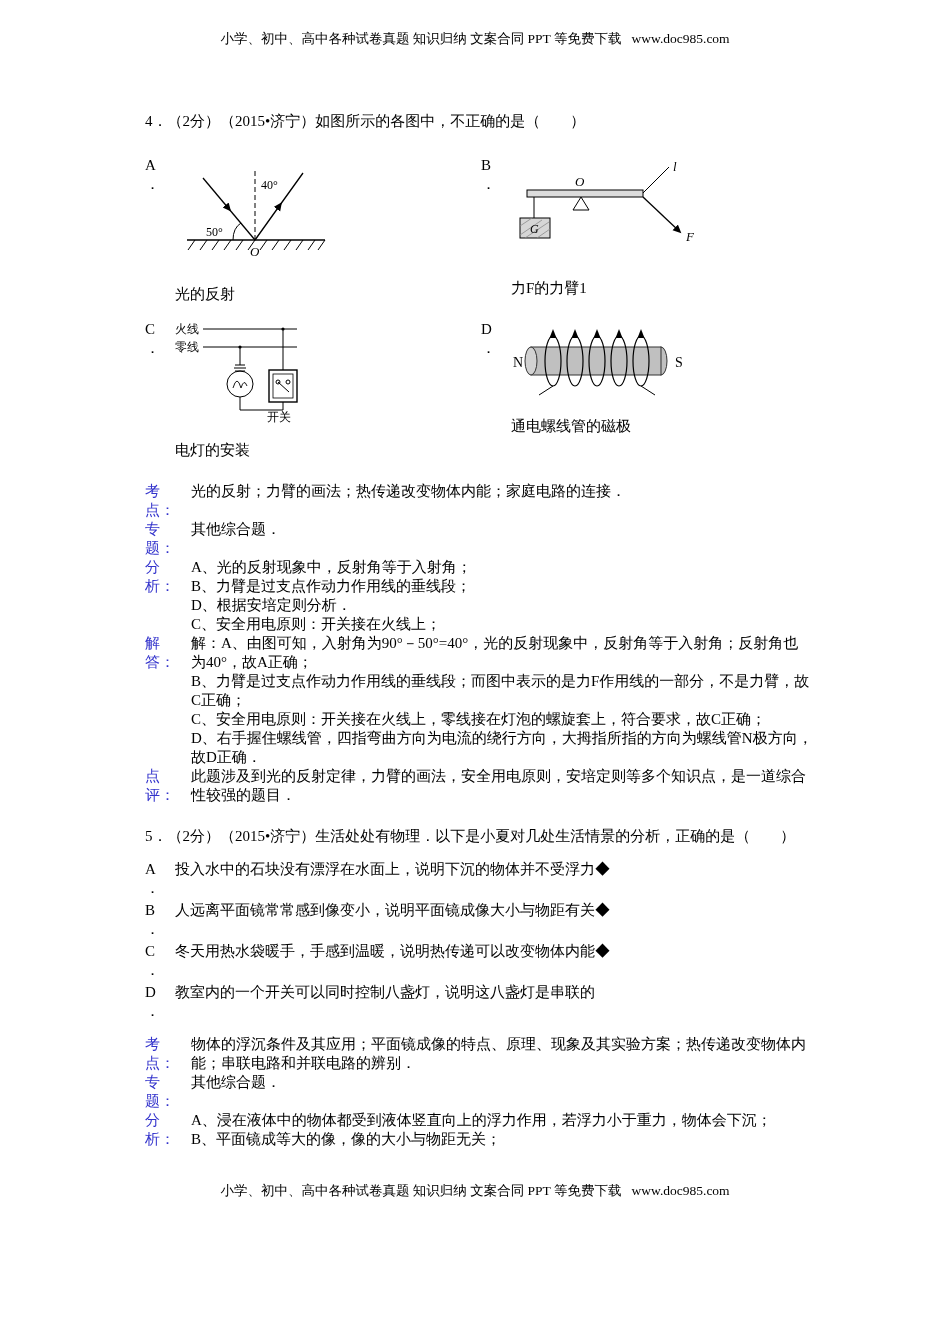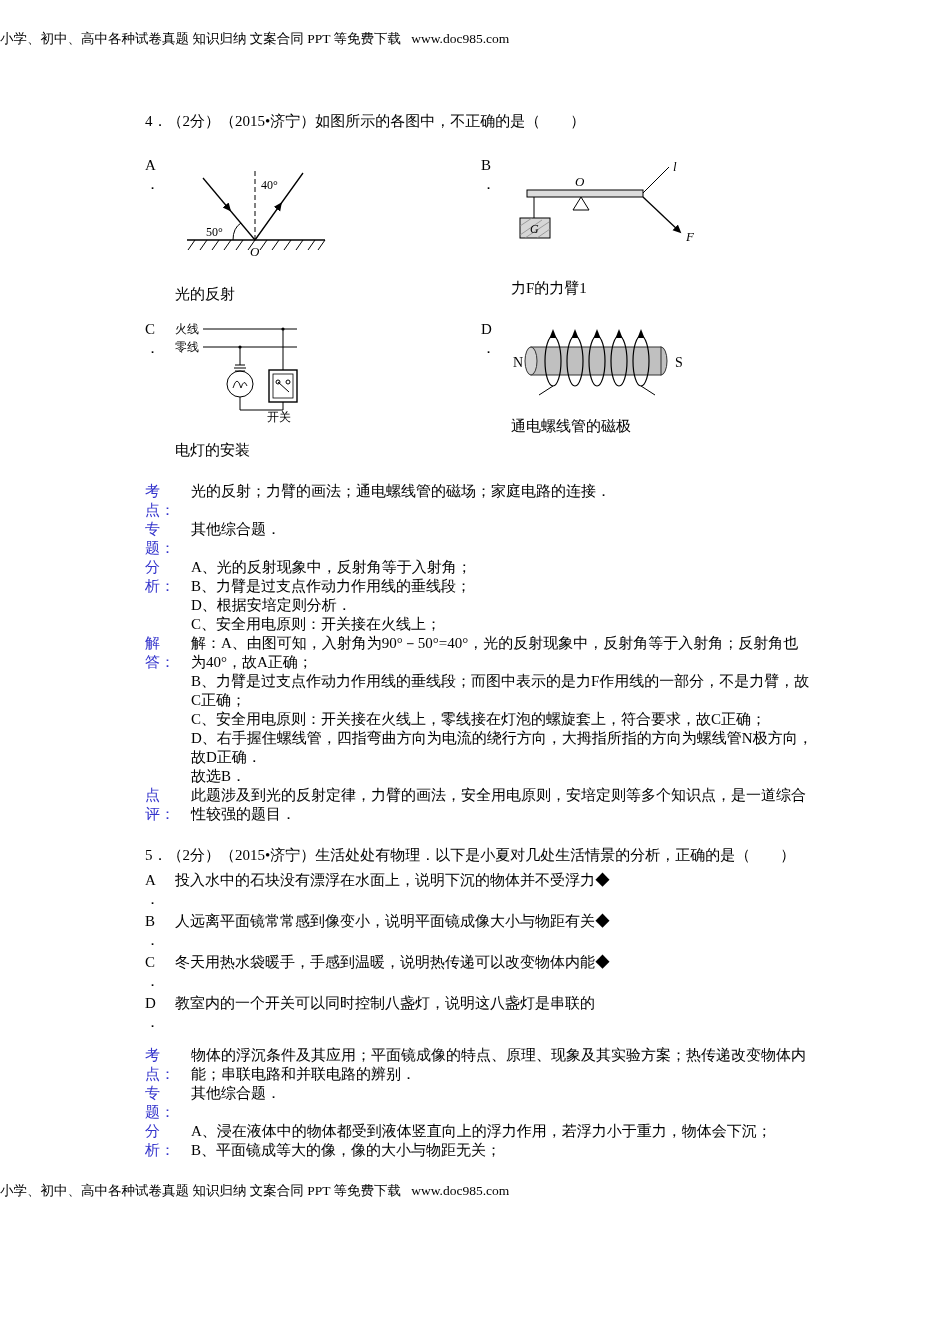--- a/index.html
+++ b/index.html
@@ -1,36 +1,36 @@
 <!DOCTYPE html>
 <html><head>
 <meta charset="utf-8">
 <style>
   *{box-sizing:border-box}
   html,body{margin:0;padding:0;background:#888}
   body{font-family:"Liberation Serif",serif;color:#000}
   .page{position:relative;width:950px;height:1344px;margin:0 auto;background:#fff;overflow:hidden}
-  .hdr,.ftr{position:absolute;left:0;width:100%;text-align:left;font-size:13.5px;white-space:pre;color:#000}
+  .hdr,.ftr{position:absolute;left:0;width:100%;text-align:center;font-size:13.5px;white-space:pre;color:#000}
   .hdr{top:30px}
   .ftr{top:1182px}
   .content{position:absolute;left:145px;top:112px;width:668px;font-size:15px;line-height:19px}
   .stem{margin-bottom:25px}
   .figgrid{display:grid;grid-template-columns:336px 1fr;row-gap:16px;margin-bottom:22px}
   .optcell{display:flex}
   .optletter{width:30px;flex:none;line-height:19px}
   .figwrap{flex:1}
   .caption{margin-top:17px}
   svg{display:block}
   svg text{font-family:"Liberation Serif",serif;fill:#000}
   .secrow{display:flex}
   .seclabel{width:46px;flex:none;color:#3333cc;line-height:19px}
   .seccontent{flex:1}
   .seccontent p{margin:0}
   .q5block{margin-top:22px}
-  .q5block .stem{margin-bottom:6px}
+  .q5block .stem{margin-bottom:14px}
   .q5opt{display:flex;margin-bottom:3px;min-height:38px}
   .q5opt .optletter{width:30px;line-height:19px}
   .opttext{flex:1}
   .q5secs{margin-top:14px}
 </style>
 </head>
 <body>
 
 <svg width="0" height="0" style="position:absolute" aria-hidden="true">
   <defs>
@@ -147,21 +147,21 @@
           <div class="caption">通电螺线管的磁极</div>
         </div>
       </div>
 
     </div>
 
     <div>
       <div class="secrow">
         <div class="seclabel"><span>考</span><br><span>点：</span></div>
         <div class="seccontent">
-          <p>光的反射；力臂的画法；通电螺线管的磁场；家庭电路的连接．</p>
+          <p>光的反射；力臂的画法；热传递改变物体内能；家庭电路的连接．</p>
         </div>
       </div>
       <div class="secrow">
         <div class="seclabel"><span>专</span><br><span>题：</span></div>
         <div class="seccontent">
           <p>其他综合题．</p>
         </div>
       </div>
       <div class="secrow">
         <div class="seclabel"><span>分</span><br><span>析：</span></div>
@@ -172,21 +172,20 @@
           <p>C、安全用电原则：开关接在火线上；</p>
         </div>
       </div>
       <div class="secrow">
         <div class="seclabel"><span>解</span><br><span>答：</span></div>
         <div class="seccontent">
           <p>解：A、由图可知，入射角为90°－50°=40°，光的反射现象中，反射角等于入射角；反射角也为40°，故A正确；</p>
           <p>B、力臂是过支点作动力作用线的垂线段；而图中表示的是力F作用线的一部分，不是力臂，故C正确；</p>
           <p>C、安全用电原则：开关接在火线上，零线接在灯泡的螺旋套上，符合要求，故C正确；</p>
           <p>D、右手握住螺线管，四指弯曲方向为电流的绕行方向，大拇指所指的方向为螺线管N极方向，故D正确．</p>
-          <p>故选B．</p>
         </div>
       </div>
       <div class="secrow">
         <div class="seclabel"><span>点</span><br><span>评：</span></div>
         <div class="seccontent">
           <p>此题涉及到光的反射定律，力臂的画法，安全用电原则，安培定则等多个知识点，是一道综合性较强的题目．</p>
         </div>
       </div>
     </div>
 

